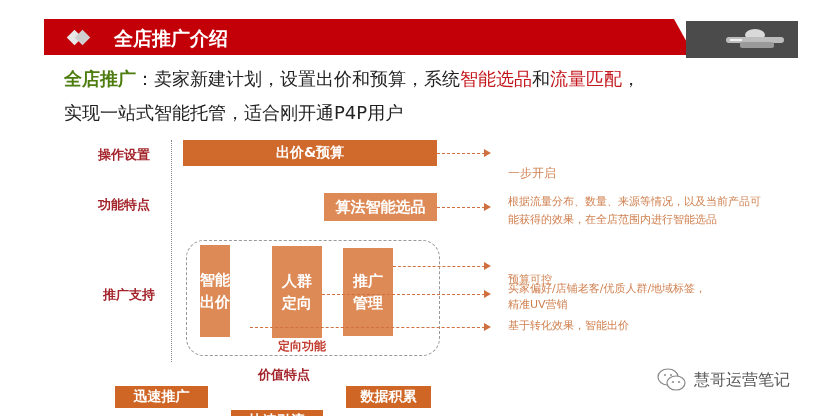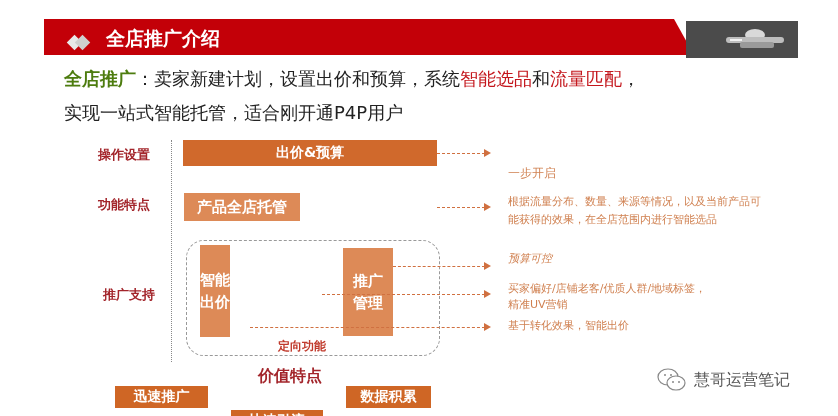--- a/index.html
+++ b/index.html
@@ -20,21 +20,21 @@
     .banner-dark {
       position: absolute; left: 686px; top: 21px; width: 112px; height: 37px;
       background: #4b4b4b;
     }
     .banner-logo {
       position: absolute; left: 720px; top: 28px; width: 70px; height: 22px;
     }
     .banner-title {
       position: absolute; left: 68px; top: 24px; height: 28px;
       color: #fff; font-size: 19px; font-weight: bold; line-height: 28px;
-      display: flex; align-items: flex-end; gap: 16px;
+      display: flex; align-items: center; gap: 24px;
     }
     .diamond-icon { width: 22px; height: 18px; position: relative; }
     .diamond-icon span {
       position: absolute; width: 11px; height: 11px; background: #fff;
       transform: rotate(45deg); top: 3px;
     }
     .diamond-icon span:nth-child(1) { left: 1px; background: #e8e8e8; }
     .diamond-icon span:nth-child(2) { left: 9px; background: #cfcfcf; }
 
     
@@ -63,21 +63,21 @@
     .group-caption { position: absolute; left: 278px; top: 338px; font-size: 12px; color: #c0392b; font-weight: bold; }
 
     .dash { position: absolute; height: 0; border-top: 1.5px dashed #d07040; }
     .arrow {
       position: absolute; width: 0; height: 0;
       border-top: 4px solid transparent; border-bottom: 4px solid transparent;
       border-left: 7px solid #d07040;
     }
     .note { position: absolute; font-size: 11px; color: #d08050; line-height: 18px; }
 
-    .value-title { position: absolute; left: 258px; top: 366px; font-size: 16px; font-weight: bold; color: #a3252b; }
+    .value-title { position: absolute; left: 258px; top: 366px; font-size: 13px; font-weight: bold; color: #a3252b; }
     .vbox { position: absolute; top: 386px; height: 22px; font-size: 14px; background: #cf6625; }
 
     .watermark {
       position: absolute; left: 656px; top: 367px; display: flex; align-items: center; gap: 6px;
       color: #555; font-size: 16px;
     }
     .wechat-icon { width: 32px; height: 26px; position: relative; }
   </style>
 </head>
 <body>
@@ -109,45 +109,49 @@
   <div class="row-label" style="left:98px; top:146px;">操作设置</div>
   <div class="row-label" style="left:98px; top:196px;">功能特点</div>
   <div class="row-label" style="left:103px; top:286px;">推广支持</div>
   <div class="vline"></div>
 
   <div class="obox" style="left:183px; top:140px; width:254px; height:26px; font-size:14px;">出价&amp;预算</div>
   <div class="dash" style="left:437px; top:153px; width:48px;"></div>
   <div class="arrow" style="left:484px; top:149px;"></div>
   <div class="note" style="left:508px; top:144px; font-size:12px;margin-top:20px;">一步开启</div>
 
-  <div class="obox light" style="left:184px; top:193px; width:116px; height:28px; font-size:15px;">产品全店托管</div>
+  <div class="obox light" style="left:324px; top:193px; width:113px; height:28px; font-size:15px;">算法智能选品</div>
   <div class="dash" style="left:437px; top:207px; width:48px;"></div>
   <div class="arrow" style="left:484px; top:203px;"></div>
   <div class="note" style="left:508px; top:193px;">根据流量分布、数量、来源等情况，以及当前产品可</div>
   <div class="note" style="left:508px; top:211px;">能获得的效果，在全店范围内进行智能选品</div>
 
   <div class="dashed-group"></div>
   <div class="obox light tall" style="left:200px; top:245px; width:30px; height:92px;">
     <span>智能</span>
     <span>出价</span>
+  </div>
+  <div class="obox light tall" style="left:272px; top:246px; width:50px; height:92px;">
+    <span>人群</span>
+    <span>定向</span>
   </div>
   <div class="obox light tall" style="left:343px; top:248px; width:50px; height:88px;">
     <span>推广</span>
     <span>管理</span>
   </div>
   <div class="group-caption">定向功能</div>
 
   <div class="dash" style="left:393px; top:266px; width:92px;"></div>
   <div class="arrow" style="left:484px; top:262px;"></div>
   <div class="dash" style="left:322px; top:294px; width:163px;"></div>
   <div class="arrow" style="left:484px; top:290px;"></div>
   <div class="dash" style="left:250px; top:327px; width:235px;"></div>
   <div class="arrow" style="left:484px; top:323px;"></div>
 
-  <div class="note" style="left:508px; top:250px;font-style:italic;">预算可控</div>
+  <div class="note" style="left:508px; top:271px;">预算可控</div>
   <div class="note" style="left:508px; top:280px;">买家偏好/店铺老客/优质人群/地域标签，</div>
   <div class="note" style="left:508px; top:296px;">精准UV营销</div>
   <div class="note" style="left:508px; top:317px;">基于转化效果，智能出价</div>
 
   <div class="value-title">价值特点</div>
   <div class="obox vbox" style="left:115px; width:93px;">迅速推广</div>
   <div class="obox vbox" style="left:231px; width:92px;margin-top:24px;">快速引流</div>
   <div class="obox vbox" style="left:346px; width:85px;">数据积累</div>
 
   <div class="watermark">

